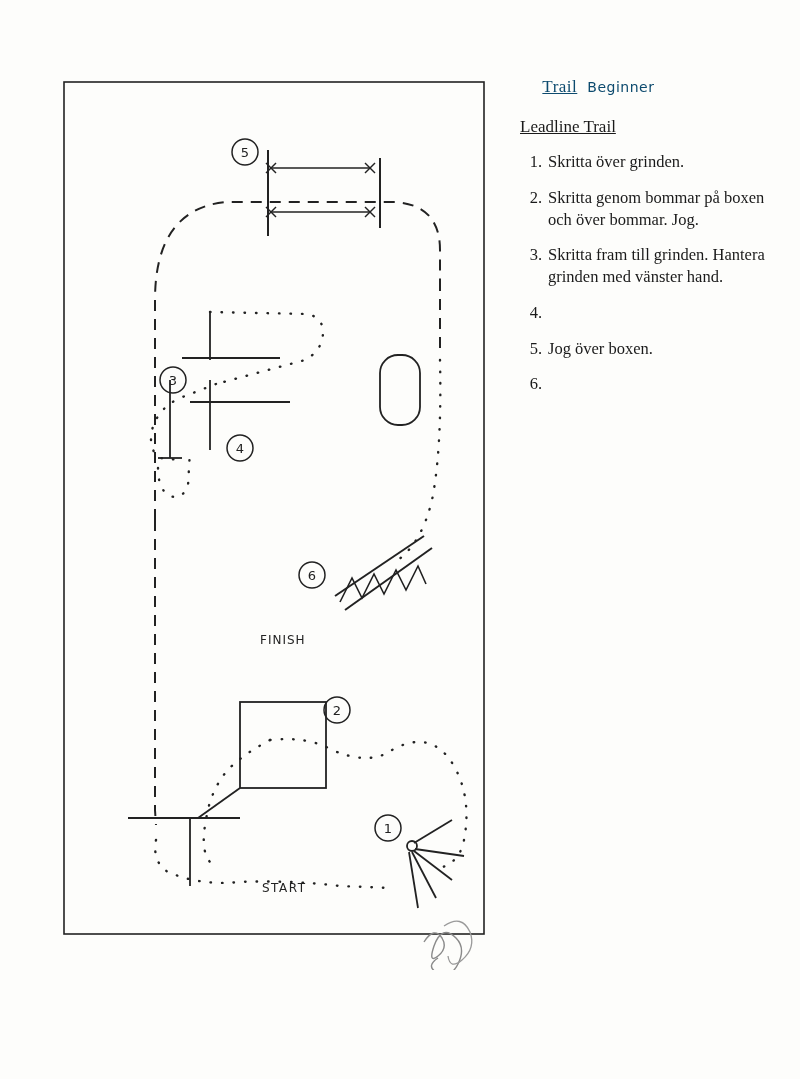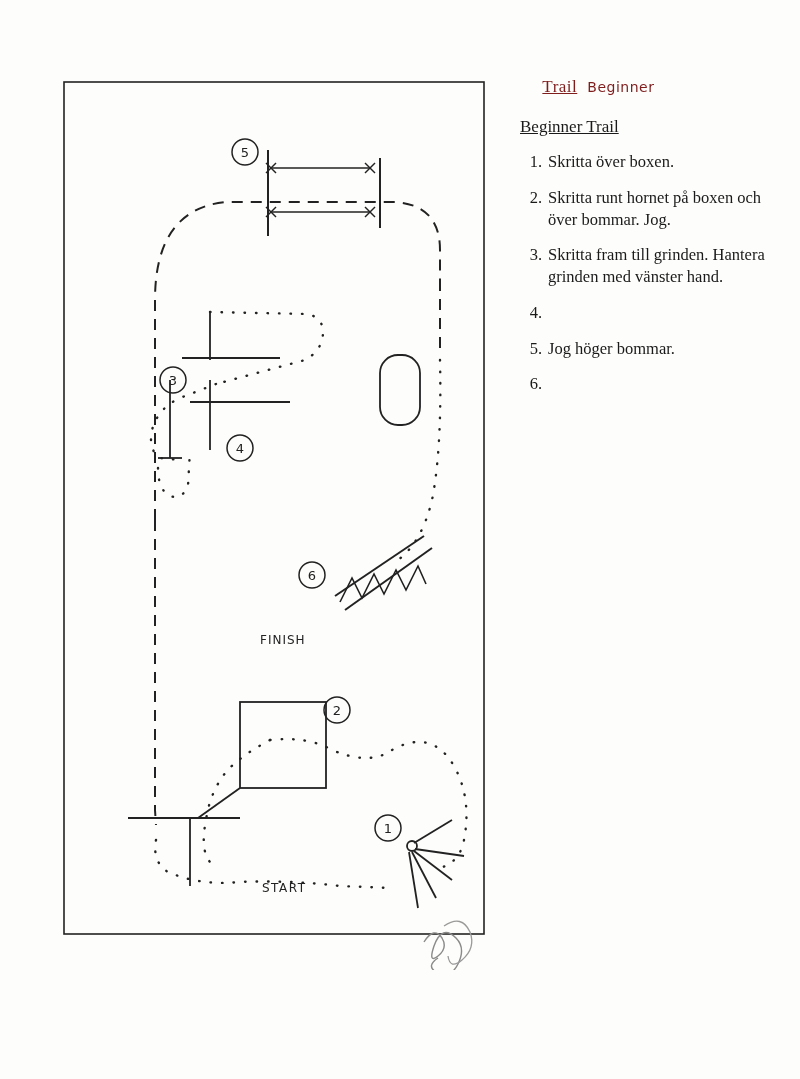--- a/index.html
+++ b/index.html
@@ -41,21 +41,21 @@
   .notes {
     position: absolute;
     left: 520px;
     top: 58px;
     width: 260px;
   }
   .notes-title {
     font-family: "DejaVu Sans", sans-serif;
     font-size: 16px;
     letter-spacing: 0.5px;
-    color: #7f1d1d;
+    color: #0c4a6e;
     margin-bottom: 1px;
     white-space: pre;
   }
   .notes-title .t1 {
     text-decoration: underline;
     font-family: "Liberation Serif", serif;
     font-size: 17px;
   }
   .notes-title .t2 {
     font-family: "DejaVu Sans", sans-serif;
@@ -184,37 +184,37 @@
 
     <path d="M384 892 q10 -16 18 -4 q6 10 -4 18 q-10 8 -4 -10 q8 -22 22 -8 q10 10 2 26 q-8 16 -22 8 q-10 -6 2 -14" fill="none" stroke="#8a8a8a" stroke-width="1.4"></path>
     <path d="M404 876 q18 -12 26 6 q6 16 -8 28 q-12 10 -14 -4" fill="none" stroke="#9a9a9a" stroke-width="1.3"></path>
   </svg>
 </div>
 
 <div class="notes">
   <div class="notes-title">
     <span class="t1">Trail</span><span class="t2">Beginner</span>
   </div>
-  <div class="notes-subtitle">Beginner Trail</div>
+  <div class="notes-subtitle">Leadline Trail</div>
 
   <div class="note-item">
     <span class="note-num">1.</span>
-    <span class="note-text">Skritta över boxen.</span>
+    <span class="note-text">Skritta över grinden.</span>
   </div>
   <div class="note-item">
     <span class="note-num">2.</span>
-    <span class="note-text">Skritta runt hornet på boxen och över bommar. Jog.</span>
+    <span class="note-text">Skritta genom bommar på boxen och över bommar. Jog.</span>
   </div>
   <div class="note-item">
     <span class="note-num">3.</span>
     <span class="note-text">Skritta fram till grinden. Hantera grinden med vänster hand.</span>
   </div>
   <div class="note-item">
     <span class="note-num">4.</span>
   </div>
   <div class="note-item">
     <span class="note-num">5.</span>
-    <span class="note-text">Jog höger bommar.</span>
+    <span class="note-text">Jog över boxen.</span>
   </div>
   <div class="note-item">
     <span class="note-num">6.</span>
   </div>
 </div>
 
 </body></html>

